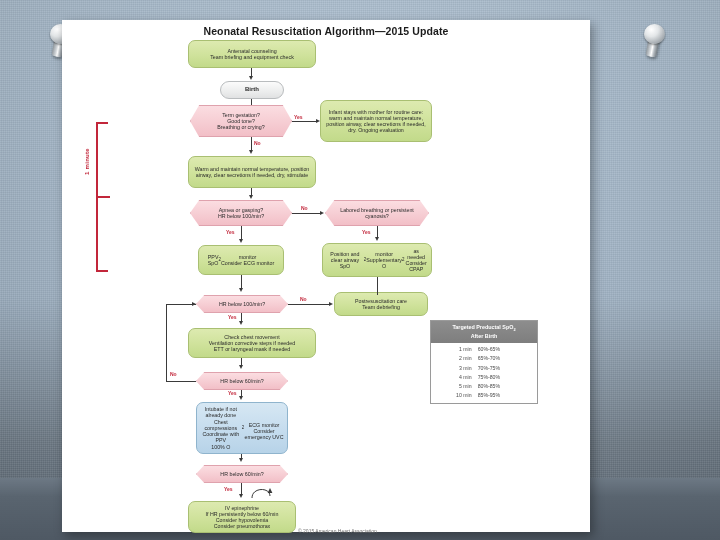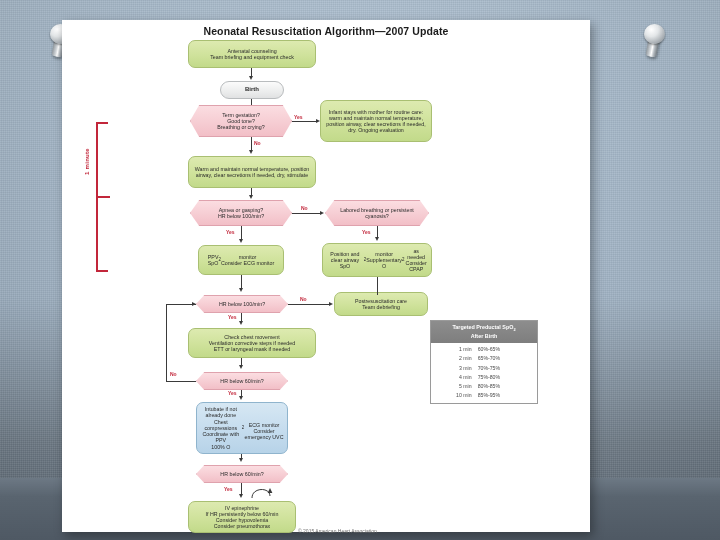--- a/index.html
+++ b/index.html
@@ -175,21 +175,21 @@
     <div class="head"></div>
 </div>
 <div class="pin" id="pin-right">
   <div class="shaft"></div>
     <div class="head"></div>
 </div>
 
 <div id="sheet">
   <div id="diagram">
 
-    <div id="title">Neonatal Resuscitation Algorithm—2007 Update</div>
+    <div id="title">Neonatal Resuscitation Algorithm—2015 Update</div>
 
     <div id="minute-label">1 minute</div>
     <div class="brkv" style="left:34px; top:102px; height:150px;"></div>
     <div class="brk" style="left:34px; top:102px; width:12px;"></div>
     <div class="brk" style="left:34px; top:176px; width:14px;"></div>
     <div class="brk" style="left:34px; top:250px; width:12px;"></div>
 
     <div class="node proc" style="left:126px; top:20px; width:128px; height:28px;">Antenatal counseling<br>Team briefing and equipment check</div>
 
     <div class="node term" style="left:158px; top:61px; width:64px; height:18px;">Birth</div>

